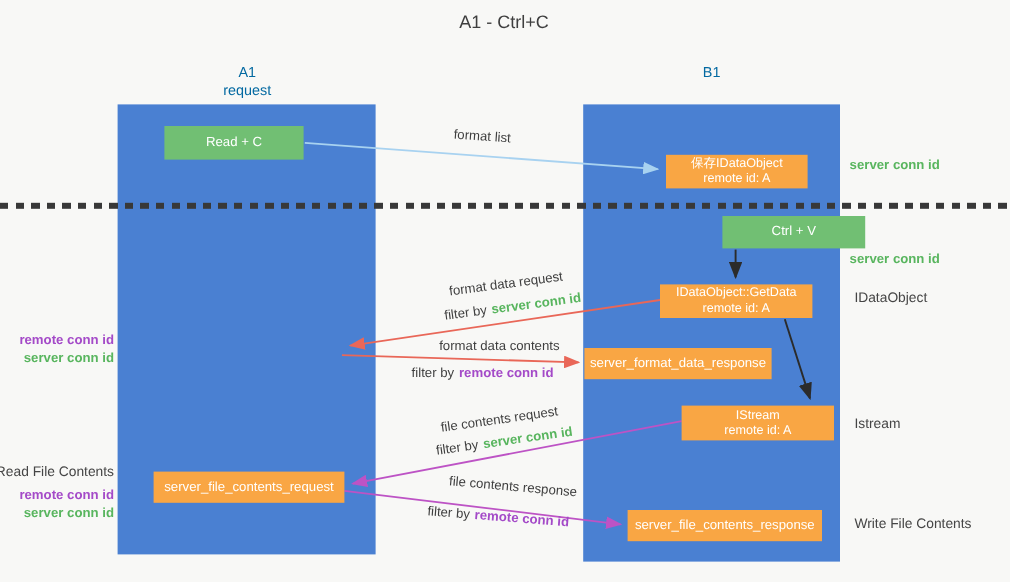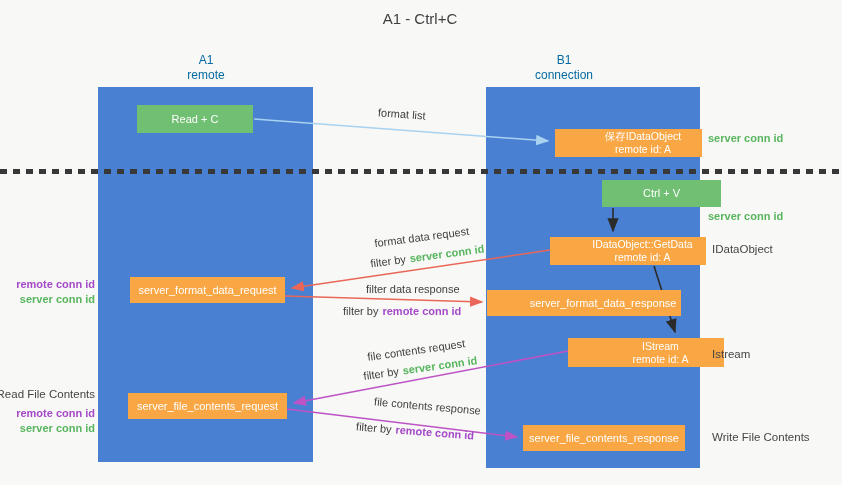--- a/index.html
+++ b/index.html
@@ -27,21 +27,21 @@
     left:0;top:169px;width:842px;height:5px;z-index:3;
     background:repeating-linear-gradient(to right,#383838 0 7px,transparent 7px 13px);
   }
   .arrows{left:0;top:0;z-index:4;pointer-events:none;}
   .node{
     z-index:5;display:flex;flex-direction:column;align-items:center;justify-content:center;
     color:#fff;font-size:11px;line-height:13px;text-align:center;white-space:nowrap;
   }
   .node.green{background:var(--node-green,#71bf73);}
   .node.orange{background:var(--node-orange,#f9a644);}
-  .node.small{font-size:10.5px;padding-left:29px;}
+  .node.small{font-size:10.5px;}
   .flow-label{
     z-index:6;white-space:nowrap;font-size:11px;color:var(--text-dark,#3f3f3f);
     display:inline-flex;gap:4px;
   }
   .side-label{z-index:6;white-space:nowrap;font-size:11.5px;color:#454545;}
   .green-txt{color:var(--conn-green,#58b55e);font-weight:bold;font-size:11px;}
   .purple-txt{color:var(--conn-purple,#a44ac8);font-weight:bold;font-size:11px;}
   .left-ids{text-align:right;line-height:15px;}
   .r4{transform:rotate(4deg);}
   .r45{transform:rotate(4.5deg);}
@@ -61,25 +61,24 @@
 <body>
 
 <div class="canvas">
 
   <div class="abs title">
     <div>A1 - Ctrl+C</div>
   </div>
 
   <div class="abs lane-header" style="left:146px;">
     <div>A1</div>
-    <div>remote</div>
+    <div>request</div>
   </div>
-  <div class="abs lane-header" style="left:504px;">
+  <div class="abs lane-header" style="left:533px;">
     <div>B1</div>
-    <div>connection</div>
   </div>
 
   <div class="abs lane left"></div>
   <div class="abs lane right"></div>
 
   <div class="abs divider"></div>
 
   <svg class="abs arrows" width="842" height="485">
     <defs>
       <marker id="m-blue" markerWidth="9" markerHeight="7" refX="8" refY="3.5" orient="auto">
@@ -115,25 +114,22 @@
 
   <div class="abs node green" style="left:554px;top:180px;width:119px;height:27px;margin-left:48px;">
     <div>Ctrl + V</div>
   </div>
 
   <div class="abs node orange small" style="left:550px;top:237px;width:127px;height:28px;">
     <div>IDataObject::GetData</div>
     <div>remote id: A</div>
   </div>
 
-  <div class="abs node orange" style="left:130px;top:277px;width:155px;height:26px;">
-    <div>server_format_data_request</div>
-  </div>
 
-  <div class="abs node orange" style="left:487px;top:290px;width:156px;height:26px;padding-left:38px;">
+  <div class="abs node orange" style="left:487px;top:290px;width:156px;height:26px;">
     <div>server_format_data_response</div>
   </div>
 
   <div class="abs node orange small" style="left:568px;top:338px;width:127px;height:29px;">
     <div>IStream</div>
     <div>remote id: A</div>
   </div>
 
   <div class="abs node orange" style="left:523px;top:425px;width:162px;height:26px;">
     <div>server_file_contents_response</div>
@@ -149,21 +145,21 @@
 
   <div class="abs flow-label rn75" style="left:374px;top:231px;">
     <span>format data request</span>
   </div>
   <div class="abs flow-label rn75" style="left:370px;top:250px;">
     <span>filter by</span>
     <span class="green-txt">server conn id</span>
   </div>
 
   <div class="abs flow-label" style="left:366px;top:283px;">
-    <span>filter data response</span>
+    <span>format data contents</span>
   </div>
   <div class="abs flow-label" style="left:343px;top:305px;">
     <span>filter by</span>
     <span class="purple-txt">remote conn id</span>
   </div>
 
   <div class="abs flow-label rn8" style="left:367px;top:344px;">
     <span>file contents request</span>
   </div>
   <div class="abs flow-label rn8" style="left:363px;top:362px;">

